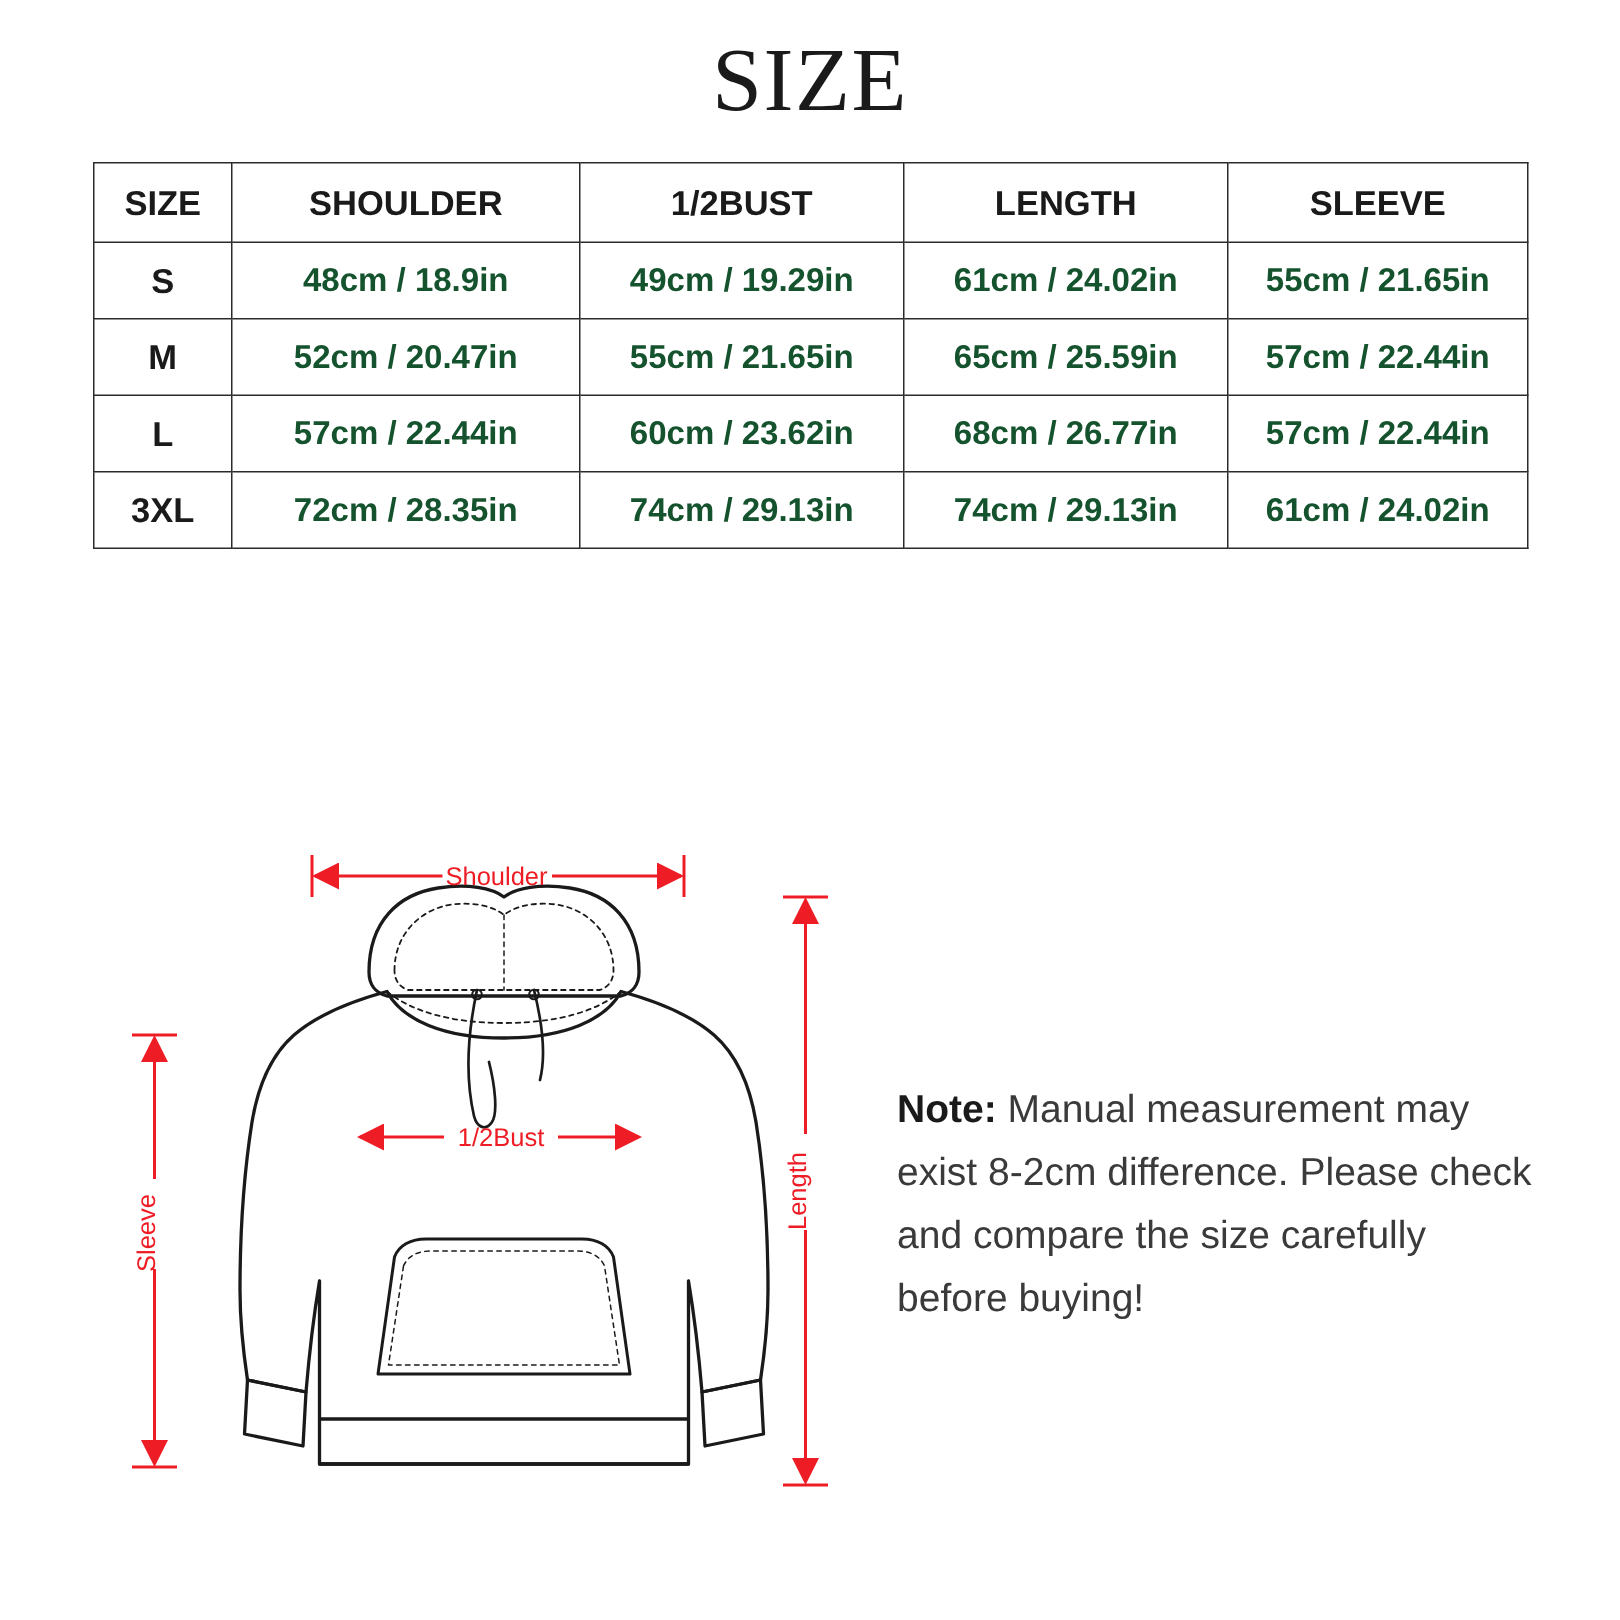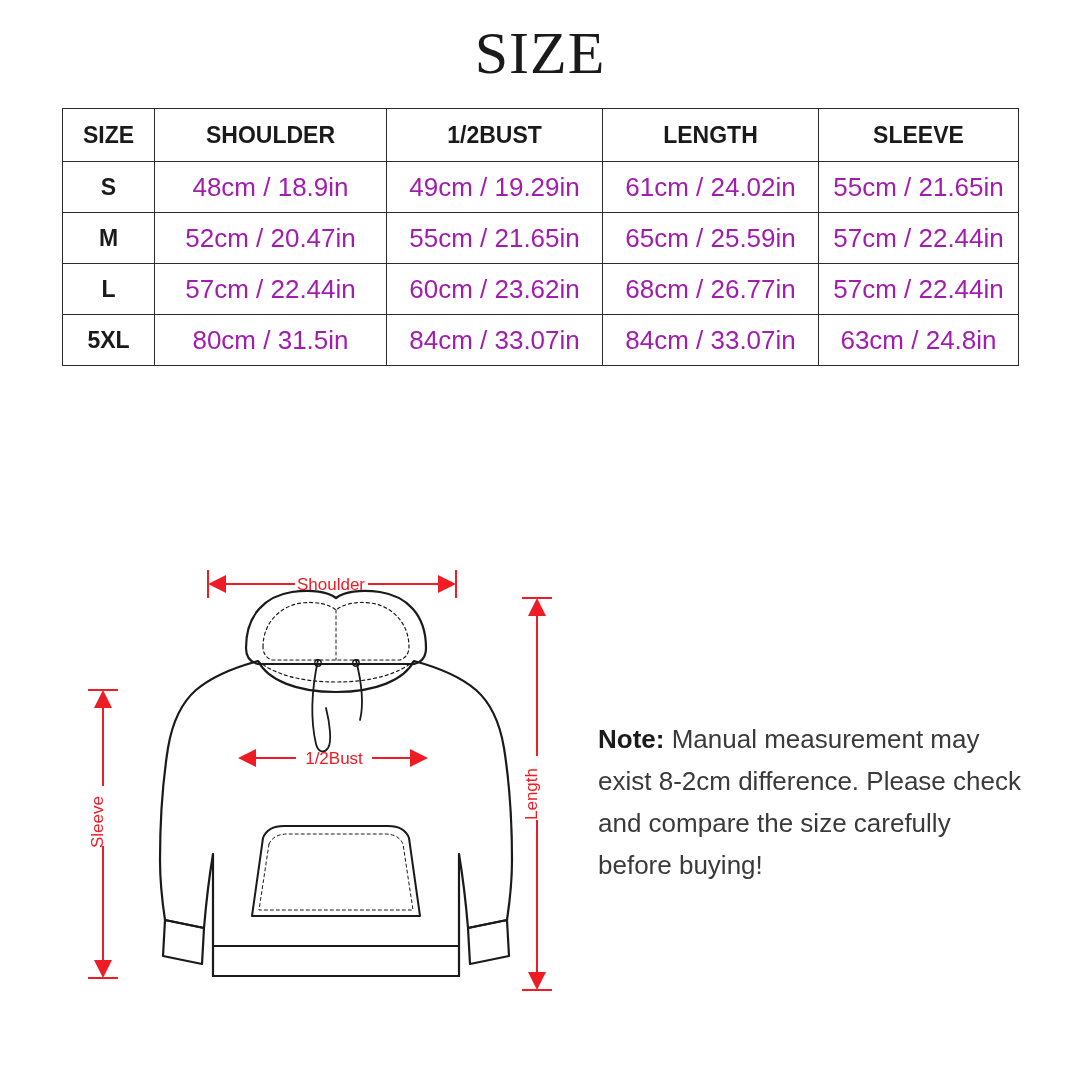--- a/index.html
+++ b/index.html
@@ -40,23 +40,23 @@
     border-collapse: collapse;
     width: 956px;
     table-layout: fixed;
   }
   table.size-table th,
   table.size-table td {
     border: 1px solid #2b2b2b;
     text-align: center;
     vertical-align: middle;
     height: 48px;
-    font-size: 26px;
-    color: #a21caf;
-    font-weight: 400;
+    font-size: 22px;
+    color: #14532d;
+    font-weight: 700;
   }
   table.size-table th {
     font-weight: bold;
     font-size: 23px;
     color: #1a1a1a;
     height: 50px;
   }
   table.size-table td.size-cell {
     font-weight: bold;
     font-size: 23px;
@@ -132,25 +132,25 @@
         <td>57cm / 22.44in</td>
       </tr>
       <tr>
         <td class="size-cell">L</td>
         <td>57cm / 22.44in</td>
         <td>60cm / 23.62in</td>
         <td>68cm / 26.77in</td>
         <td>57cm / 22.44in</td>
       </tr>
       <tr>
-        <td class="size-cell">5XL</td>
-        <td>80cm / 31.5in</td>
-        <td>84cm / 33.07in</td>
-        <td>84cm / 33.07in</td>
-        <td>63cm / 24.8in</td>
+        <td class="size-cell">3XL</td>
+        <td>72cm / 28.35in</td>
+        <td>74cm / 29.13in</td>
+        <td>74cm / 29.13in</td>
+        <td>61cm / 24.02in</td>
       </tr>
     </tbody>
   </table>
 </div>
 
 <div class="illus">
   <svg width="520" height="470" viewBox="0 0 520 470" xmlns="http://www.w3.org/2000/svg">
     <defs>
       <marker id="arrR" markerWidth="9" markerHeight="9" refX="8" refY="4.5" orient="auto">
         <path d="M0,0 L9,4.5 L0,9 z" fill="#ee1c24"></path>

